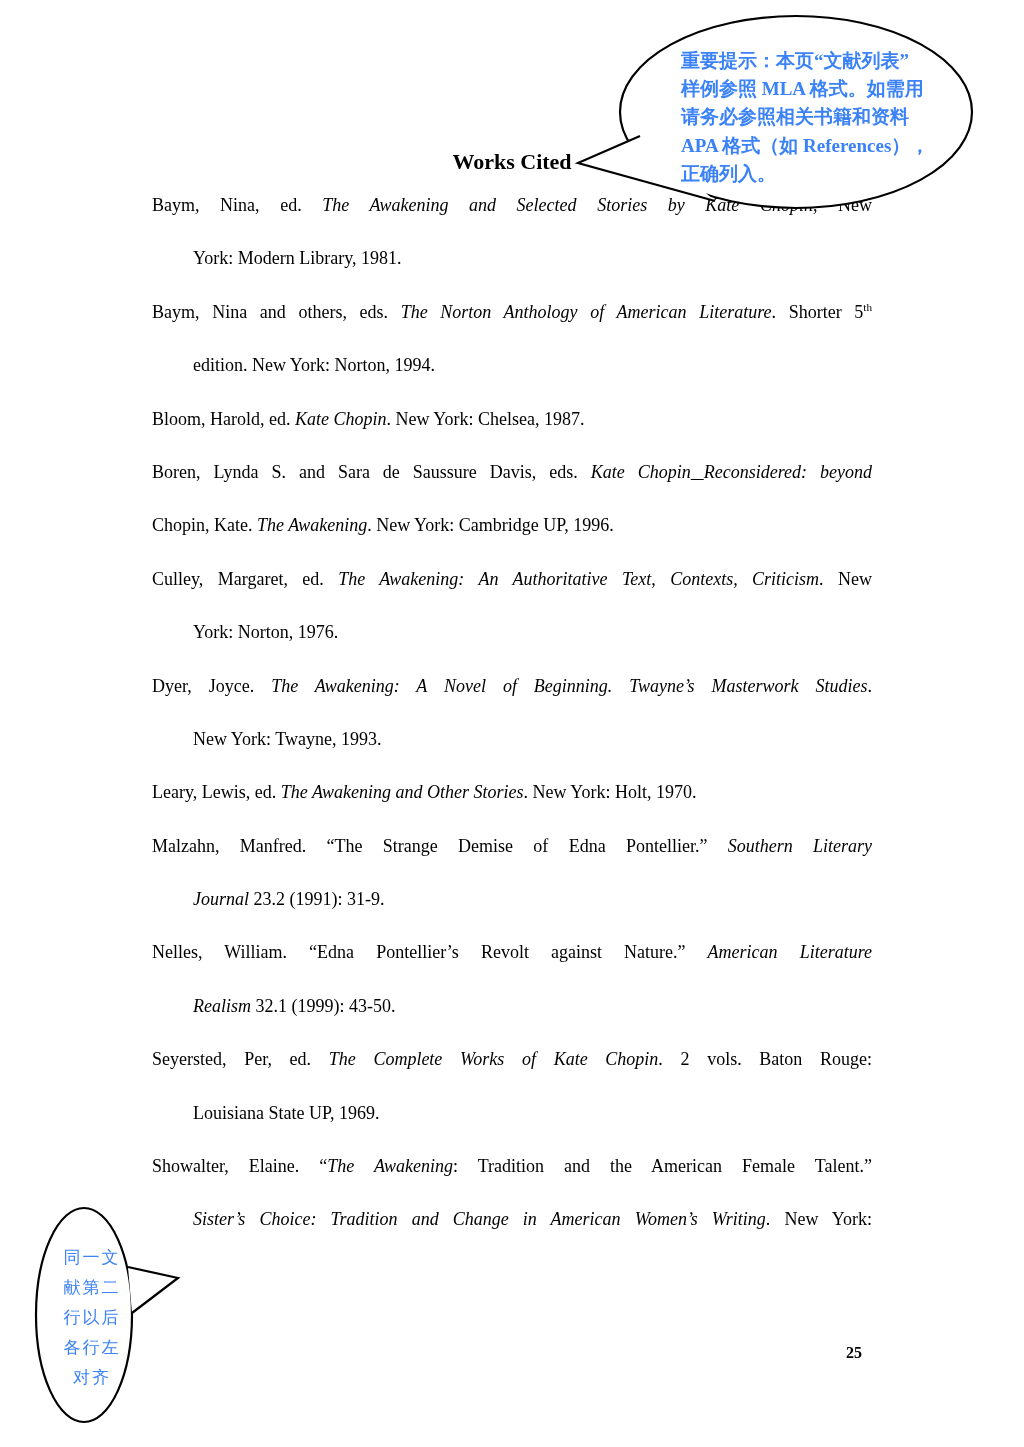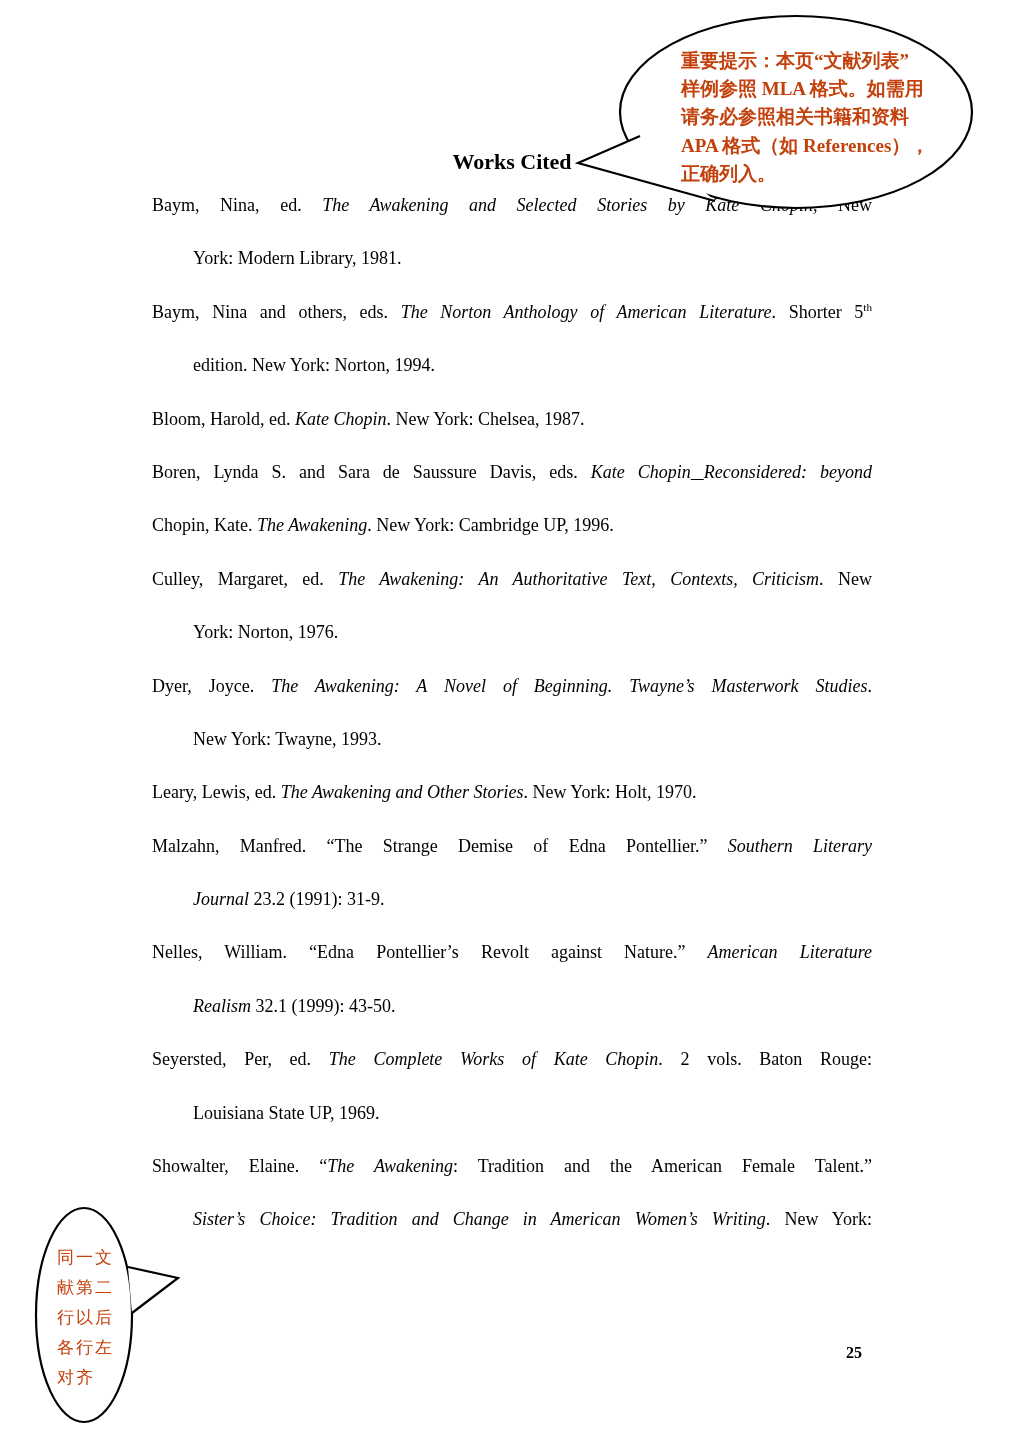--- a/index.html
+++ b/index.html
@@ -32,30 +32,31 @@
   .u{text-decoration:underline;}
   .sup{vertical-align:super;font-size:0.62em;line-height:0;}
   .pageno{
     position:absolute;left:846px;top:1344px;
     font-size:16px;z-index:1;font-weight:bold;
   }
   .bubble-svg{position:absolute;z-index:3;}
   .bubble-svg.top{left:555px;top:5px;}
   .bubble-svg.bottom{left:20px;top:1198px;}
   .bubble-shape{fill:#ffffff;stroke:#000000;stroke-width:2.2px;}
-  .bubble-text{position:absolute;z-index:4;color:#c2410c;}
+  .bubble-text{position:absolute;z-index:4;color:#3b82f6;}
   .bubble-text.top{
     left:681px;top:47px;width:260px;
     font-size:19px;line-height:28.2px;font-weight:bold;
     font-family:"Liberation Serif","DejaVu Serif",serif;
   }
   .bubble-text.bottom{
     left:57px;top:1243px;width:70px;
     font-size:17px;line-height:30px;letter-spacing:2px;
     font-family:"Liberation Serif","DejaVu Serif",serif;
+    text-align:center;
   }
   .bubble-text div{white-space:nowrap;}
 </style>
 </head>
 <body>
 
 <div class="page">
 
   <h1 class="title">Works Cited</h1>
 

